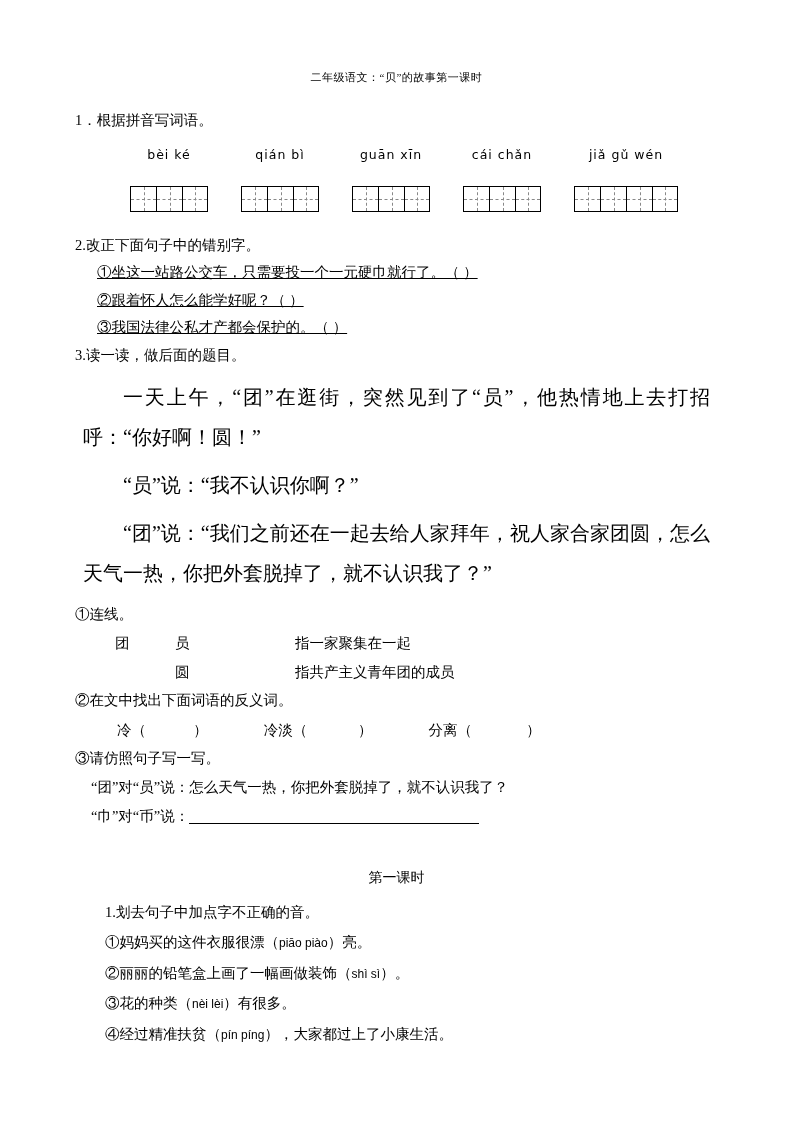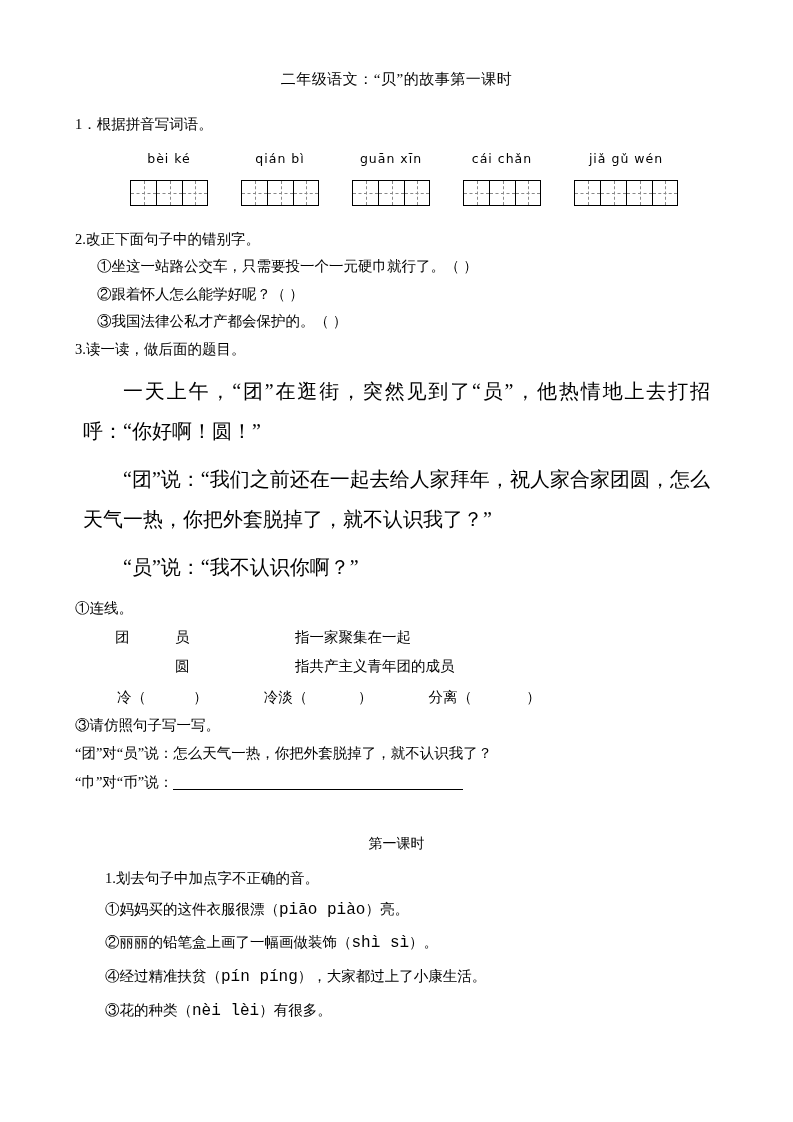--- a/index.html
+++ b/index.html
@@ -18,50 +18,50 @@
   .page {
     position: absolute;
     left: 0; top: 0;
     width: 793px;
     height: 1122px;
     box-sizing: border-box;
     padding: 70px 75px 40px 75px;
   }
   .doc-title {
     text-align: center;
-    font-size: 15px;
+    font-size: 11px;
     margin-bottom: 22px;
     letter-spacing: 0.5px;
   }
   .q-line {
     font-size: 14.5px;
     line-height: 1.9;
     margin: 0;
   }
   .q1 {
     margin-bottom: 10px;
   }
-  .indent1 { padding-left: 22px; }
+  .indent1 { padding-left: 22px; text-decoration: underline; }
 
   
   .pinyin-row {
     display: flex;
     margin-top: 12px;
     padding-left: 55px;
     gap: 0;
   }
   .pygroup {
     display: flex;
     flex-direction: column;
     align-items: center;
   }
   .pygroup .py {
     font-family: "DejaVu Sans", sans-serif;
     font-size: 12.5px;
-    margin-bottom: 14px;
+    margin-bottom: 24px;
     letter-spacing: 1px;
     white-space: nowrap;
   }
   .grid {
     display: flex;
   }
   .cell {
     width: 26px;
     height: 26px;
     border: 1px solid #000;
@@ -113,20 +113,21 @@
     line-height: 2.0;
     display: flex;
     padding-left: 42px;
     margin-top: 2px;
   }
   .fanyi-row span { margin-right: 56px; white-space: pre; }
 
   .writeline {
     font-size: 14.5px;
     line-height: 2.0;
+    margin-left: 16px;
   }
   .blank-underline {
     display: inline-block;
     width: 290px;
     border-bottom: 1px solid #000;
     height: 16px;
     vertical-align: -3px;
   }
 
   .part2-title {
@@ -135,22 +136,22 @@
     margin: 38px 0 10px 0;
   }
   .p2line {
     font-size: 14.5px;
     line-height: 2.1;
     padding-left: 30px;
     margin: 0;
     position: relative;
   }
   .pin {
-    font-family: Liberation Mono, monospace;
-    font-size: 16px;
+    font-family: Liberation Sans, sans-serif;
+    font-size: 12px;
   }
 </style>
 </head>
 <body>
 
 <div class="page">
 
   <div class="doc-title">二年级语文：“贝”的故事第一课时</div>
 
   <div class="q-line q1">1．根据拼音写词语。</div>
@@ -207,35 +208,36 @@
 
   <div class="q-line">2.改正下面句子中的错别字。</div>
   <div class="q-line indent1">①坐这一站路公交车，只需要投一个一元硬巾就行了。（        ）</div>
   <div class="q-line indent1">②跟着怀人怎么能学好呢？（            ）</div>
   <div class="q-line indent1">③我国法律公私才产都会保护的。（        ）</div>
 
   <div class="q-line">3.读一读，做后面的题目。</div>
 
 
   <div class="para">一天上午，“团”在逛街，突然见到了“员”，他热情地上去打招呼：“你好啊！圆！”</div>
+  <div class="para">“员”说：“我不认识你啊？”</div>
   <div class="para">“团”说：“我们之前还在一起去给人家拜年，祝人家合家团圆，怎么天气一热，你把外套脱掉了，就不认识我了？”</div>
-  <div class="para">“员”说：“我不认识你啊？”</div>
 
   <div class="q-line">①连线。</div>
   <div class="match-row">
     <span class="left">团</span>
     <span class="mid">员</span>
     <span class="right">指一家聚集在一起</span>
   </div>
   <div class="match-row">
     <span class="left"></span>
     <span class="mid">圆</span>
     <span class="right">指共产主义青年团的成员</span>
   </div>
 
+  <div class="q-line">②在文中找出下面词语的反义词。</div>
   <div class="fanyi-row">
     <span>冷（             ）</span>
     <span>冷淡（              ）</span>
     <span>分离（               ）</span>
   </div>
 
   <div class="q-line">③请仿照句子写一写。</div>
   <div class="writeline">“团”对“员”说：怎么天气一热，你把外套脱掉了，就不认识我了？</div>
   <div class="writeline">
     <span>“巾”对“币”说：</span><span class="blank-underline"></span>
@@ -245,20 +247,20 @@
 
   <div class="p2line">1.划去句子中加点字不正确的音。</div>
 
   <div class="p2line">
     <span>①妈妈买的这件衣服很漂（</span><span class="pin">piāo   piào</span><span>）亮。</span>
   </div>
   <div class="p2line">
     <span>②丽丽的铅笔盒上画了一幅画做装饰（</span><span class="pin">shì   sì</span><span>）。</span>
   </div>
   <div class="p2line">
+    <span>③花的种类（</span><span class="pin">nèi   lèi</span><span>）有很多。</span>
+  </div>
+  <div class="p2line">
     <span>④经过精准扶贫（</span><span class="pin">pín   píng</span><span>），大家都过上了小康生活。</span>
   </div>
-  <div class="p2line">
-    <span>③花的种类（</span><span class="pin">nèi   lèi</span><span>）有很多。</span>
-  </div>
 
 
 </div>
 
 </body></html>

